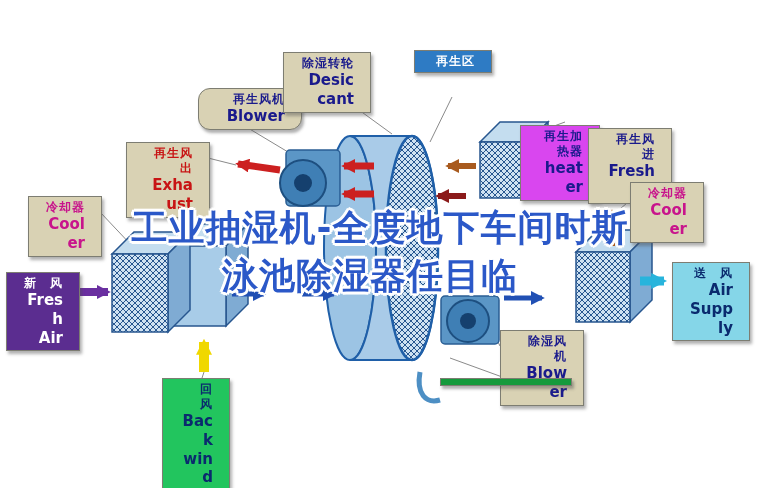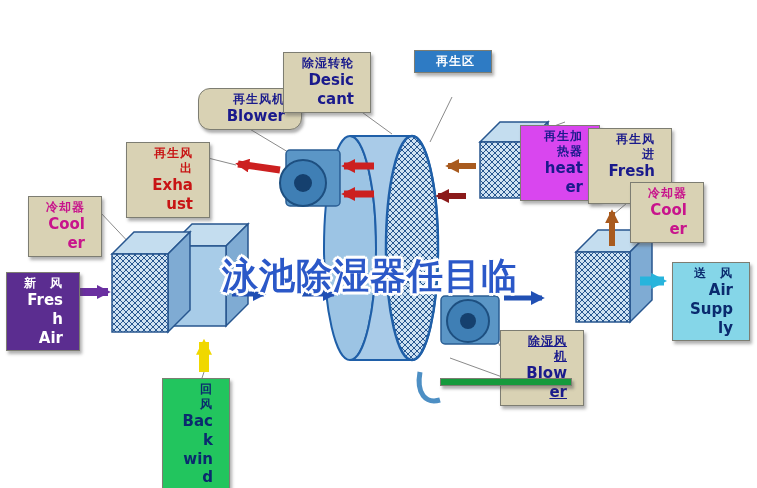--- a/index.html
+++ b/index.html
@@ -184,22 +184,23 @@
         <div class="en">Fresh Air</div>
       </div>
       <div class="label" style="left: 672px; top: 262px; width: 78px; background: rgb(133, 214, 232); color: rgb(10, 42, 110);">
         <div class="zh">送　风</div>
         <div class="en">Air Supply</div>
       </div>
       <div class="label" style="left: 162px; top: 378px; width: 68px; background: #22c55e; color: rgb(10, 42, 110);">
         <div class="zh">回　风</div>
         <div class="en">Back wind</div>
       </div>
-      <div class="label" style="left: 500px; top: 330px; width: 84px; background: rgb(217, 210, 180); color: rgb(26, 26, 140); text-decoration: underline;">
+      <div class="label" style="left: 500px; top: 330px; width: 84px; background: rgb(217, 210, 180); color: rgb(26, 26, 140);">
         <div class="zh">除湿风机</div>
         <div class="en">Blower</div>
       </div>
       <div class="label" style="left: 440px; top: 378px; width: 132px; background: rgb(21, 154, 60); color: rgb(255, 255, 255);">
       </div>
     </div>
 
+  <div class="watermark" id="wm1" style="color: rgb(43, 88, 200);">工业抽湿机-全度地下车间时斯</div>
   <div class="watermark" id="wm2" style="color: rgb(43, 88, 200);">泳池除湿器任目临</div>
 </div>
 
 </body></html>

